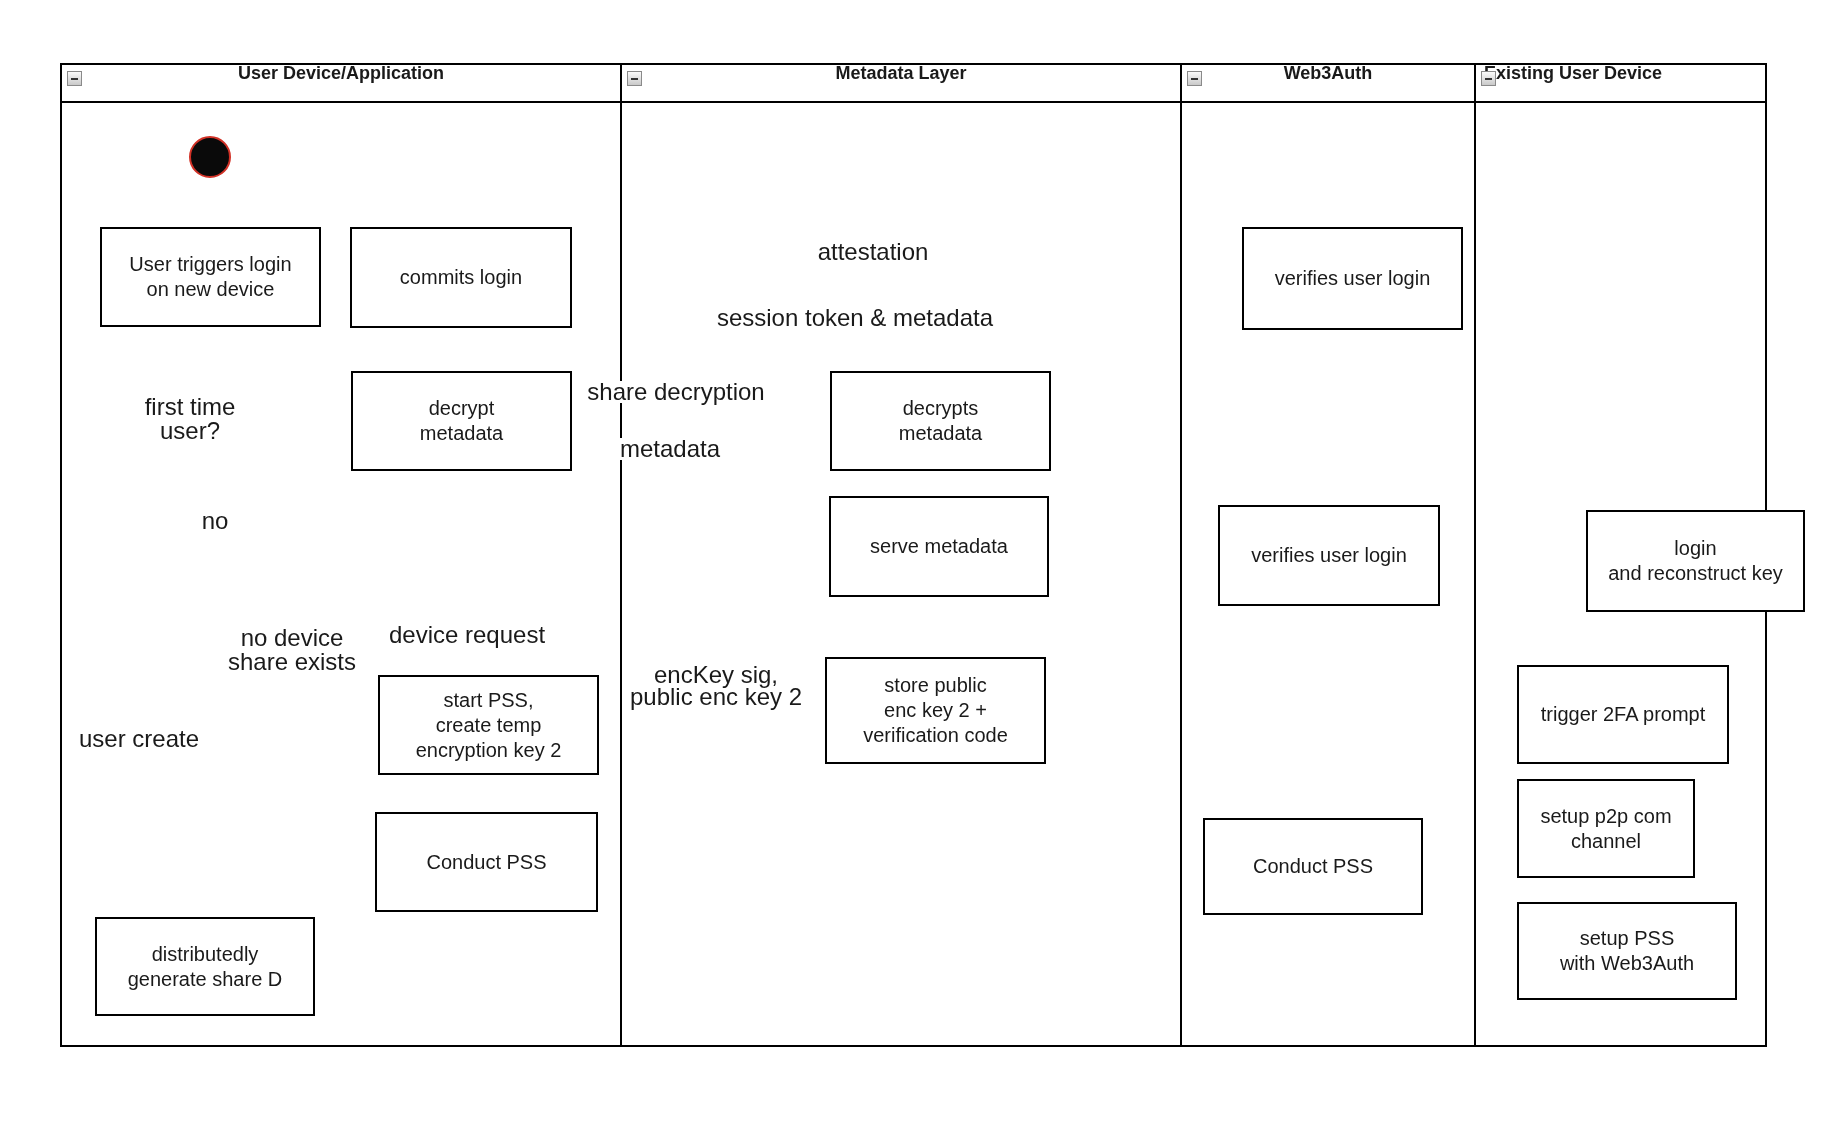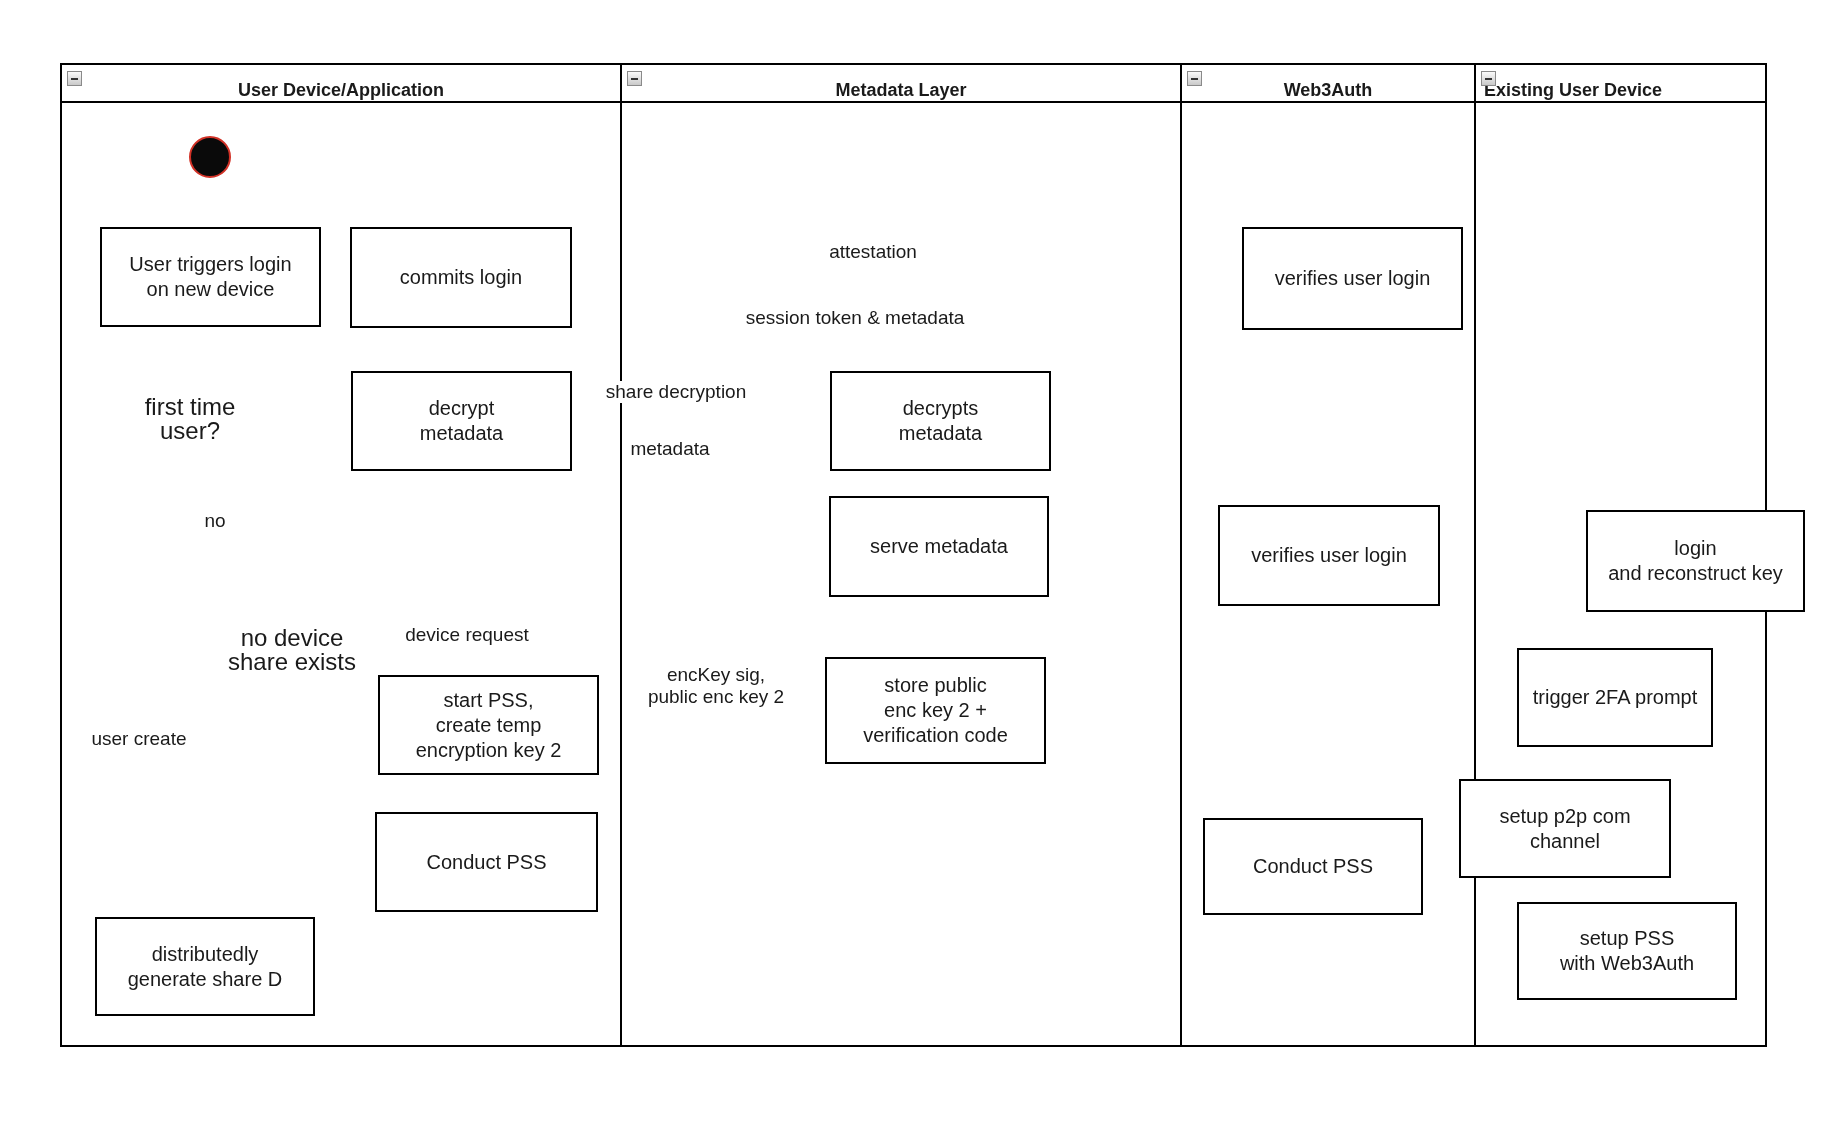--- a/index.html
+++ b/index.html
@@ -1,26 +1,26 @@
 <!DOCTYPE html>
 <html><head>
 <meta charset="utf-8">
 <style>
   html,body{margin:0;padding:0;background:#ffffff;}
   body{font-family:"Liberation Sans", sans-serif; color:#1a1a1a;}
   .canvas{position:relative;width:1822px;height:1132px;background:#fff;overflow:hidden;}
   .frame{position:absolute;left:60px;top:63px;width:1707px;height:984px;border:2px solid #000;box-sizing:border-box;background:#fff;}
   .lane-line{position:absolute;top:63px;width:2px;height:984px;background:#000;}
-  .lane-head{position:absolute;top:63px;height:40px;border-bottom:2px solid #000;box-sizing:border-box;display:flex;align-items:flex-end;justify-content:center;font-weight:bold;font-size:18px;}
+  .lane-head{position:absolute;top:63px;height:40px;border-bottom:2px solid #000;box-sizing:border-box;display:flex;align-items:flex-start;justify-content:center;font-weight:bold;font-size:18px;}
   .lane-head.tight{justify-content:flex-start;padding-left:8px;}
   .collapse{position:absolute;left:5px;top:8px;width:15px;height:15px;background:linear-gradient(#fbfbfb,#c9c9c9);border:1px solid #8a8a8a;box-sizing:border-box;display:flex;align-items:center;justify-content:center;}
   .collapse::after{content:"";display:block;width:7px;height:2px;background:#333;}
   .node{position:absolute;border:2px solid #000;background:#fff;box-sizing:border-box;display:flex;align-items:center;justify-content:center;text-align:center;font-size:20px;line-height:25px;white-space:pre-line;}
   .dtext{position:absolute;transform:translate(-50%,-50%);text-align:center;font-size:24px;line-height:24px;white-space:pre-line;}
-  .elabel{position:absolute;transform:translate(-50%,-50%);background:#fff;padding:0 3px;text-align:center;font-size:19px;line-height:22px;white-space:pre-line;}
+  .elabel{position:absolute;transform:translate(-50%,-50%);background:#fff;padding:0 3px;text-align:center;font-size:24px;line-height:22px;white-space:pre-line;}
   .start{position:absolute;left:189px;top:136px;width:42px;height:42px;border-radius:50%;background:#0a0a0a;border:2.5px solid #d23227;box-sizing:border-box;}
   svg.layer{position:absolute;left:0;top:0;}
 </style>
 </head>
 <body>
 
 <div class="canvas">
 
   <svg class="layer" width="1822" height="1132">
     <defs>
@@ -113,22 +113,22 @@
   <div class="node" style="left:825px;top:657px;width:221px;height:107px">store public
 enc key 2 +
 verification code</div>
 
   <div class="node" style="left:1242px;top:227px;width:221px;height:103px">verifies user login</div>
   <div class="node" style="left:1218px;top:505px;width:222px;height:101px">verifies user login</div>
   <div class="node" style="left:1203px;top:818px;width:220px;height:97px">Conduct PSS</div>
 
   <div class="node" style="left:1586px;top:510px;width:219px;height:102px">login
 and reconstruct key</div>
-  <div class="node" style="left:1517px;top:648px;width:196px;height:99px">trigger 2FA prompt</div>
-  <div class="node" style="left:1459px;top:779px;width:212px;height:99px">setup p2p com
+  <div class="node" style="left:1517px;top:665px;width:212px;height:99px">trigger 2FA prompt</div>
+  <div class="node" style="left:1517px;top:779px;width:178px;height:99px">setup p2p com
 channel</div>
   <div class="node" style="left:1517px;top:902px;width:220px;height:98px">setup PSS
 with Web3Auth</div>
 
   <div class="elabel" style="left:873px;top:252px">attestation</div>
   <div class="elabel" style="left:855px;top:318px">session token &amp; metadata</div>
   <div class="elabel" style="left:676px;top:392px">share decryption</div>
   <div class="elabel" style="left:670px;top:449px">metadata</div>
   <div class="elabel" style="left:215px;top:521px">no</div>
   <div class="elabel" style="left:467px;top:635px">device request</div>

